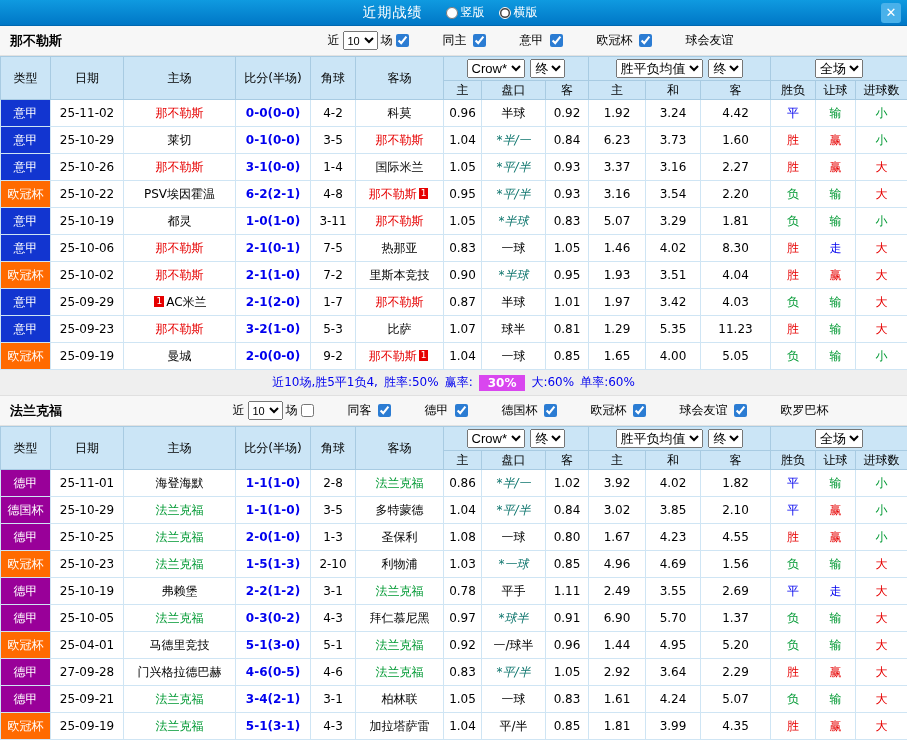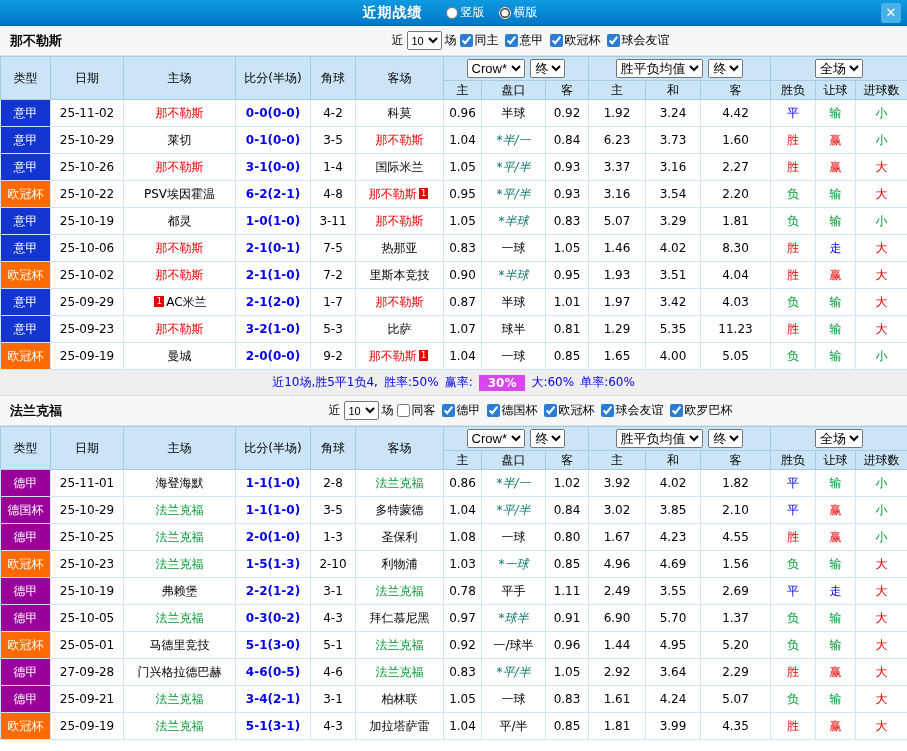--- a/index.html
+++ b/index.html
@@ -3,33 +3,33 @@
 <meta charset="utf-8">
 <style>
   * { margin:0; padding:0; box-sizing:border-box; }
   html,body { width:907px; height:751px; overflow:hidden; }
   body { font-family:"DejaVu Sans","Liberation Sans",sans-serif; font-size:12px; background:#fff; color:#000; }
   .panel { width:907px; height:751px; overflow:hidden; background:#fff; }
 
   
   .topbar { position:relative; height:26px; background:linear-gradient(#0f9ae0,#0077c6); border-bottom:1px solid #0068b0;
             display:flex; align-items:center; justify-content:center; color:#fff; }
-  .topbar .title { font-weight:bold; font-size:14px; margin-right:16px; letter-spacing:1px; }
+  .topbar .title { font-weight:normal; font-size:14px; margin-right:16px; letter-spacing:1px; }
   .radio-lab { display:inline-flex; align-items:center; gap:3px; margin:0 7px; cursor:pointer; font-size:12px; }
   .radio-lab input { width:12px; height:12px; accent-color:#ffffff; }
   .close-btn { position:absolute; right:6px; top:3px; width:20px; height:20px; background:#49b1ea; border-radius:3px;
                color:#fff; font-weight:bold; font-size:13px; text-align:center; line-height:20px; cursor:pointer; }
 
   
   .section-bar { height:30px; display:flex; align-items:center; background:#f7f7f7; border-bottom:1px solid #e2e2e2; }
   .team-name { font-weight:bold; font-size:13px; padding:0 10px; min-width:160px; }
   .filters { flex:1; display:flex; align-items:center; justify-content:center; gap:3px; }
   .filters select { font-size:11px; height:19px; }
   .chk-group { display:inline-flex; align-items:center; }
-  .chk { display:inline-flex; align-items:center; margin-right:6px; cursor:pointer; }
+  .chk { display:inline-flex; align-items:center; margin-right:6px; cursor:pointer;gap:32px; }
   .chk input { width:13px; height:13px; margin-right:2px; accent-color:#2b7cd3; }
 
   
   table { width:907px; border-collapse:collapse; table-layout:fixed; }
   th { background:#cbe5f6; border:1px solid #a8cbe2; font-weight:normal; font-size:12px; padding:0; text-align:center; }
   .hrow1 th { height:24px; }
   .hrow2 th { height:19px; }
   th select { font-size:13px; height:19px; margin:0 1px; max-width:95%; }
   td { border:1px solid #cfe5f4; text-align:center; height:27px; padding:0 2px; white-space:nowrap; overflow:hidden; font-size:12px; }
 
@@ -519,21 +519,21 @@
             <td>0.91</td>
             <td>6.90</td>
             <td>5.70</td>
             <td>1.37</td>
             <td class="res rl">负</td>
             <td class="res rl">输</td>
             <td class="res rw">大</td>
           </tr>
           <tr>
             <td class="c-type t-orange">欧冠杯</td>
-            <td class="c-date">25-05-01</td>
+            <td class="c-date">25-04-01</td>
             <td class="c-team ">马德里竞技</td>
             <td class="c-score">5-1(3-0)</td>
             <td class="c-corner">5-1</td>
             <td class="c-team green">法兰克福</td>
             <td>0.92</td>
             <td class="">一/球半</td>
             <td>0.96</td>
             <td>1.44</td>
             <td>4.95</td>
             <td>5.20</td>

